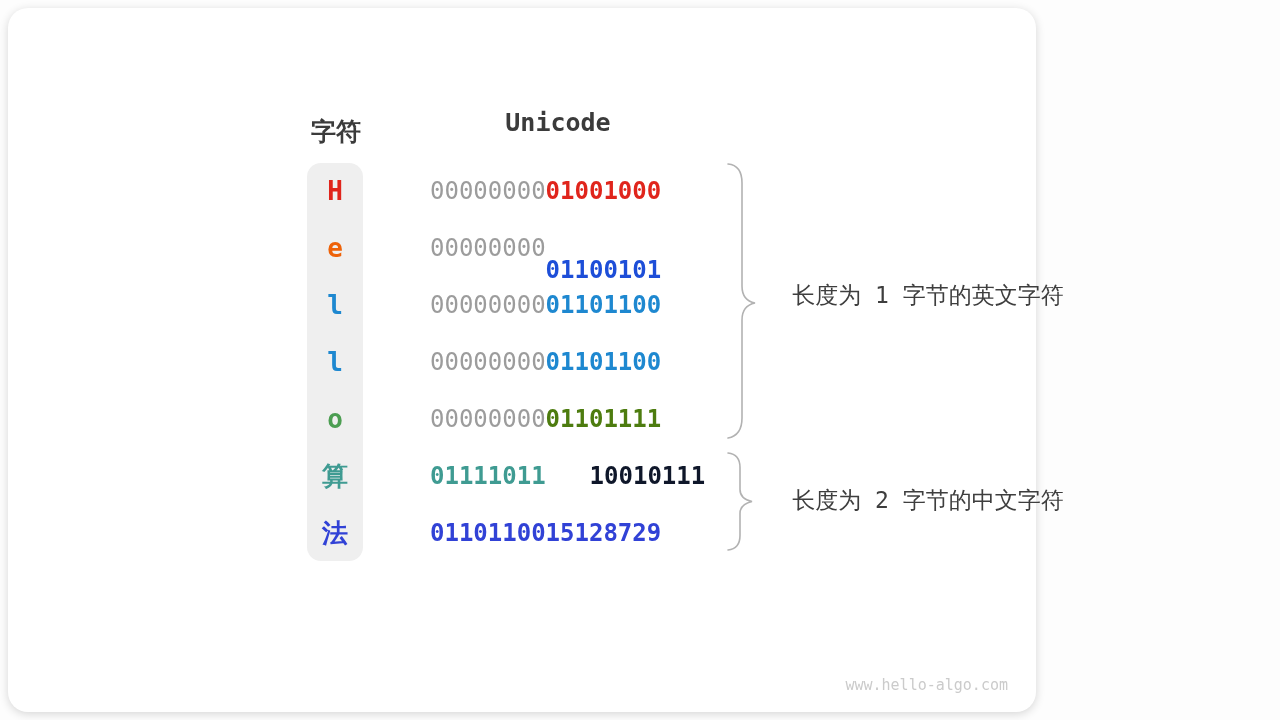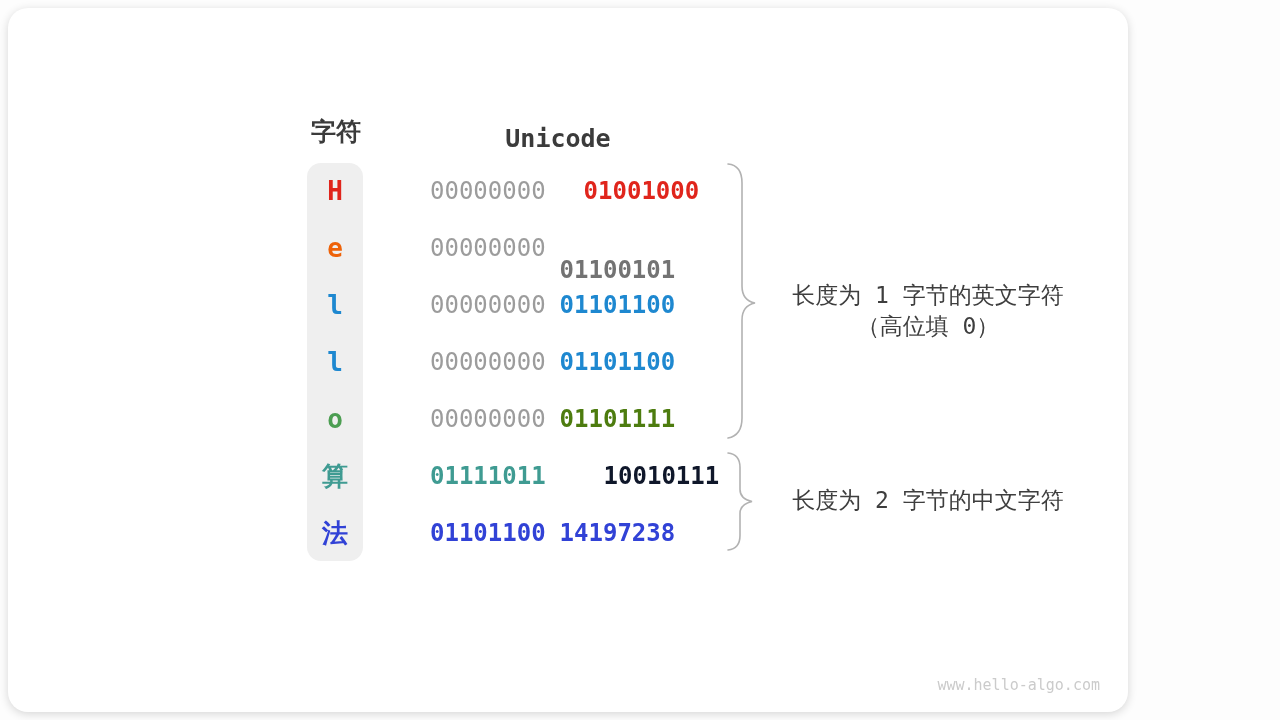--- a/index.html
+++ b/index.html
@@ -5,21 +5,21 @@
   * { margin: 0; padding: 0; box-sizing: border-box; }
   html, body {
     width: 1280px; height: 720px;
     background: #fdfdfd;
     font-family: "Liberation Sans", "DejaVu Sans", sans-serif;
     overflow: hidden;
   }
   .card {
     position: absolute;
     left: 8px; top: 8px;
-    width: 1120px; height: 704px;
+    width: 1028px; height: 704px;
     background: #ffffff;
     border-radius: 20px;
     box-shadow: 0 2px 10px rgba(0,0,0,0.16);
   }
   .abs { position: absolute; }
 
   .col-header {
     height: 34px; line-height: 34px;
     font-size: 25px; font-weight: bold;
     color: #3b3b3b; text-align: center;
@@ -33,21 +33,21 @@
     border-radius: 14px;
   }
   .char-cell {
     left: 299px; width: 56px; height: 56px;
     line-height: 56px; text-align: center;
     font-family: "DejaVu Sans Mono", "Liberation Mono", monospace;
     font-size: 26px; font-weight: bold;
   }
   .bin-row {
     left: 422px; height: 56px; width: 300px;
-    display: flex; align-items: center; gap: 14px;
+    display: flex; align-items: center; 
     font-family: "DejaVu Sans Mono", "Liberation Mono", monospace;
     font-size: 24px;
   }
   .byte.pad { font-weight: normal; }
   .byte.val { font-weight: bold; }
 
   .row-t0 { top: 155px; } .row-t1 { top: 212px; } .row-t2 { top: 269px; }
   .row-t3 { top: 326px; } .row-t4 { top: 383px; } .row-t5 { top: 440px; }
   .row-t6 { top: 497px; }
 
@@ -65,71 +65,70 @@
     font-size: 15px; color: #cbcbcb;
     font-family: "DejaVu Sans Mono", "Liberation Mono", monospace;
   }
 </style>
 </head>
 <body>
 
 <div class="card">
 
   <div class="abs col-header" style="left:270px; top:106px; width:116px;">字符</div>
-  <div class="abs col-header mono" style="left:414px; top:114px; width:272px;">Unicode</div>
+  <div class="abs col-header mono" style="left:414px; top:98px; width:272px;">Unicode</div>
 
   <div class="abs char-col-bg"></div>
 
   <div class="abs char-cell row-t0" style="color: rgb(224, 37, 28);">H</div>
   <div class="abs char-cell row-t1" style="color: rgb(238, 98, 8);">e</div>
   <div class="abs char-cell row-t2" style="color: rgb(30, 136, 208);">l</div>
   <div class="abs char-cell row-t3" style="color: rgb(30, 136, 208);">l</div>
   <div class="abs char-cell row-t4" style="color: rgb(76, 158, 82);">o</div>
   <div class="abs char-cell row-t5" style="color: rgb(63, 155, 146);">算</div>
   <div class="abs char-cell row-t6" style="color: rgb(49, 66, 214);">法</div>
 
   <div class="abs bin-row row-t0">
     <span class="byte pad" style="color: rgb(156, 156, 156);">00000000</span>
-    <span class="byte val" style="color: rgb(224, 37, 28); margin-left: 24px;">01001000</span>
+    <span class="byte val" style="color: rgb(224, 37, 28);">01001000</span>
   </div>
   <div class="abs bin-row row-t1">
     <span class="byte pad" style="color: rgb(156, 156, 156);">00000000</span>
-    <span class="byte val" style="color: #737373; margin-top: 43px;">01100101</span>
+    <span class="byte val" style="color: #1d4ed8; margin-top: 43px;">01100101</span>
   </div>
   <div class="abs bin-row row-t2">
     <span class="byte pad" style="color: rgb(156, 156, 156);">00000000</span>
     <span class="byte val" style="color: rgb(30, 136, 208);">01101100</span>
   </div>
   <div class="abs bin-row row-t3">
     <span class="byte pad" style="color: rgb(156, 156, 156);">00000000</span>
     <span class="byte val" style="color: rgb(30, 136, 208);">01101100</span>
   </div>
   <div class="abs bin-row row-t4">
     <span class="byte pad" style="color: rgb(156, 156, 156);">00000000</span>
     <span class="byte val" style="color: #4d7c0f;">01101111</span>
   </div>
   <div class="abs bin-row row-t5">
     <span class="byte val" style="color: rgb(63, 155, 146);">01111011</span>
     <span class="byte val" style="color: #0f172a; margin-left: 44px;">10010111</span>
   </div>
   <div class="abs bin-row row-t6">
     <span class="byte val" style="color: rgb(49, 66, 214);">01101100</span>
-    <span class="byte val" style="color: rgb(49, 66, 214);">14197238</span>
+    <span class="byte val" style="color: rgb(49, 66, 214);">15128729</span>
   </div>
 
   <svg class="abs" style="left:714px; top:154px;" width="40" height="278" viewBox="0 0 40 278">
     <path class="brace" d="M 6 2 C 17 3 20 11 20 21 L 20 124 C 20 133 23 139 33 141 C 23 143 20 149 20 158 L 20 256 C 20 266 17 274 6 276"></path>
   </svg>
   <svg class="abs" style="left:714px; top:443px;" width="40" height="102" viewBox="0 0 40 102">
     <path class="brace" d="M 6 2 C 15 3 18 9.5 18 16.5 L 18 38.5 C 18 44.5 21 48.5 30 50.5 C 21 52.5 18 56.5 18 62.5 L 18 84.5 C 18 91.5 15 98 6 99"></path>
   </svg>
 
   <div class="abs annotation" style="top:272px;">
     <div>长度为 1 字节的英文字符</div>
-    <div>（高位填 0）</div>
   </div>
   <div class="abs annotation" style="top:477px;text-align:center;">
     <div>长度为 2 字节的中文字符</div>
   </div>
 
   <div class="abs watermark">www.hello-algo.com</div>
 
 </div>
 
 </body></html>

